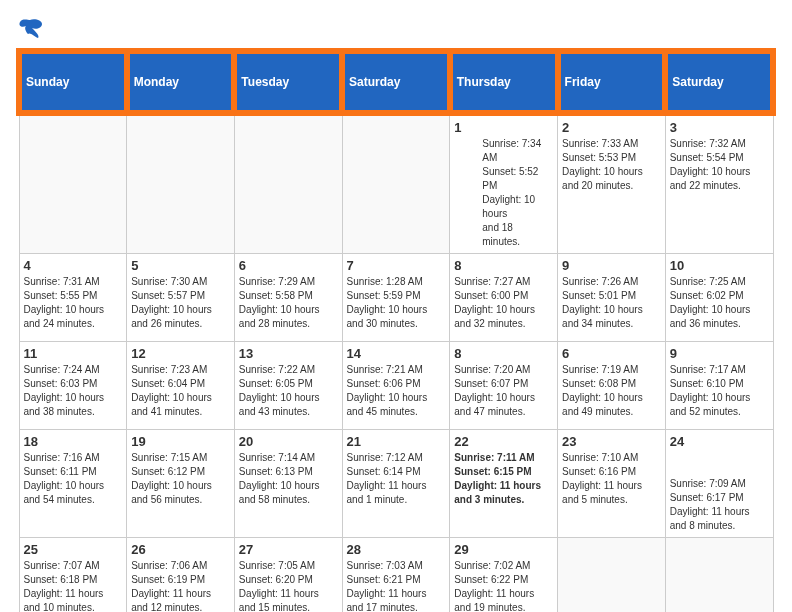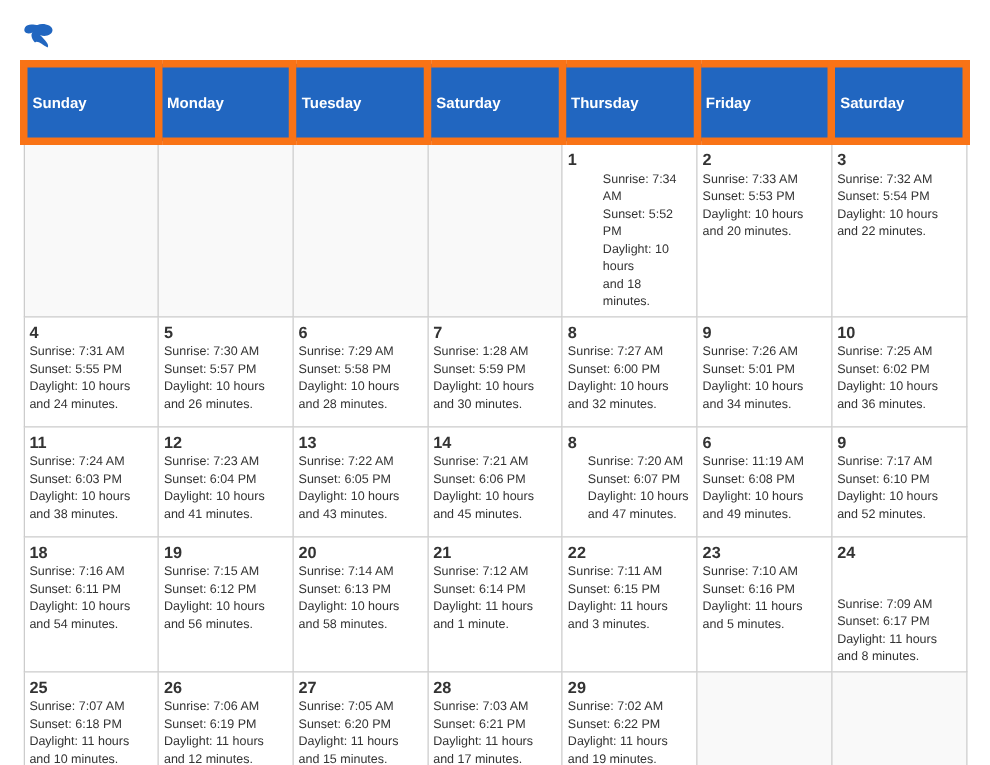--- a/index.html
+++ b/index.html
@@ -213,28 +213,28 @@
         </td>
         <td>
           <div class="day-number">14</div>
           <div class="day-info" style="white-space: pre-line;">Sunrise: 7:21 AM
 Sunset: 6:06 PM
 Daylight: 10 hours
 and 45 minutes.</div>
         </td>
         <td>
           <div class="day-number">8</div>
-          <div class="day-info" style="white-space: pre-line; margin-left: 16px;">Sunrise: 7:20 AM
+          <div class="day-info" style="white-space: pre-line;">Sunrise: 7:20 AM
 Sunset: 6:07 PM
 Daylight: 10 hours
 and 47 minutes.</div>
         </td>
         <td>
           <div class="day-number">6</div>
-          <div class="day-info" style="white-space: pre-line;">Sunrise: 11:19 AM
+          <div class="day-info" style="white-space: pre-line;">Sunrise: 7:19 AM
 Sunset: 6:08 PM
 Daylight: 10 hours
 and 49 minutes.</div>
         </td>
         <td>
           <div class="day-number">9</div>
           <div class="day-info" style="white-space: pre-line;">Sunrise: 7:17 AM
 Sunset: 6:10 PM
 Daylight: 10 hours
 and 52 minutes.</div>
@@ -264,21 +264,21 @@
         </td>
         <td>
           <div class="day-number">21</div>
           <div class="day-info" style="white-space: pre-line;">Sunrise: 7:12 AM
 Sunset: 6:14 PM
 Daylight: 11 hours
 and 1 minute.</div>
         </td>
         <td>
           <div class="day-number">22</div>
-          <div class="day-info" style="white-space: pre-line;">Sunrise: 7:11 AM
+          <div class="day-info" style="white-space: pre-line; font-weight: bold;">Sunrise: 7:11 AM
 Sunset: 6:15 PM
 Daylight: 11 hours
 and 3 minutes.</div>
         </td>
         <td>
           <div class="day-number">23</div>
           <div class="day-info" style="white-space: pre-line;">Sunrise: 7:10 AM
 Sunset: 6:16 PM
 Daylight: 11 hours
 and 5 minutes.</div>

